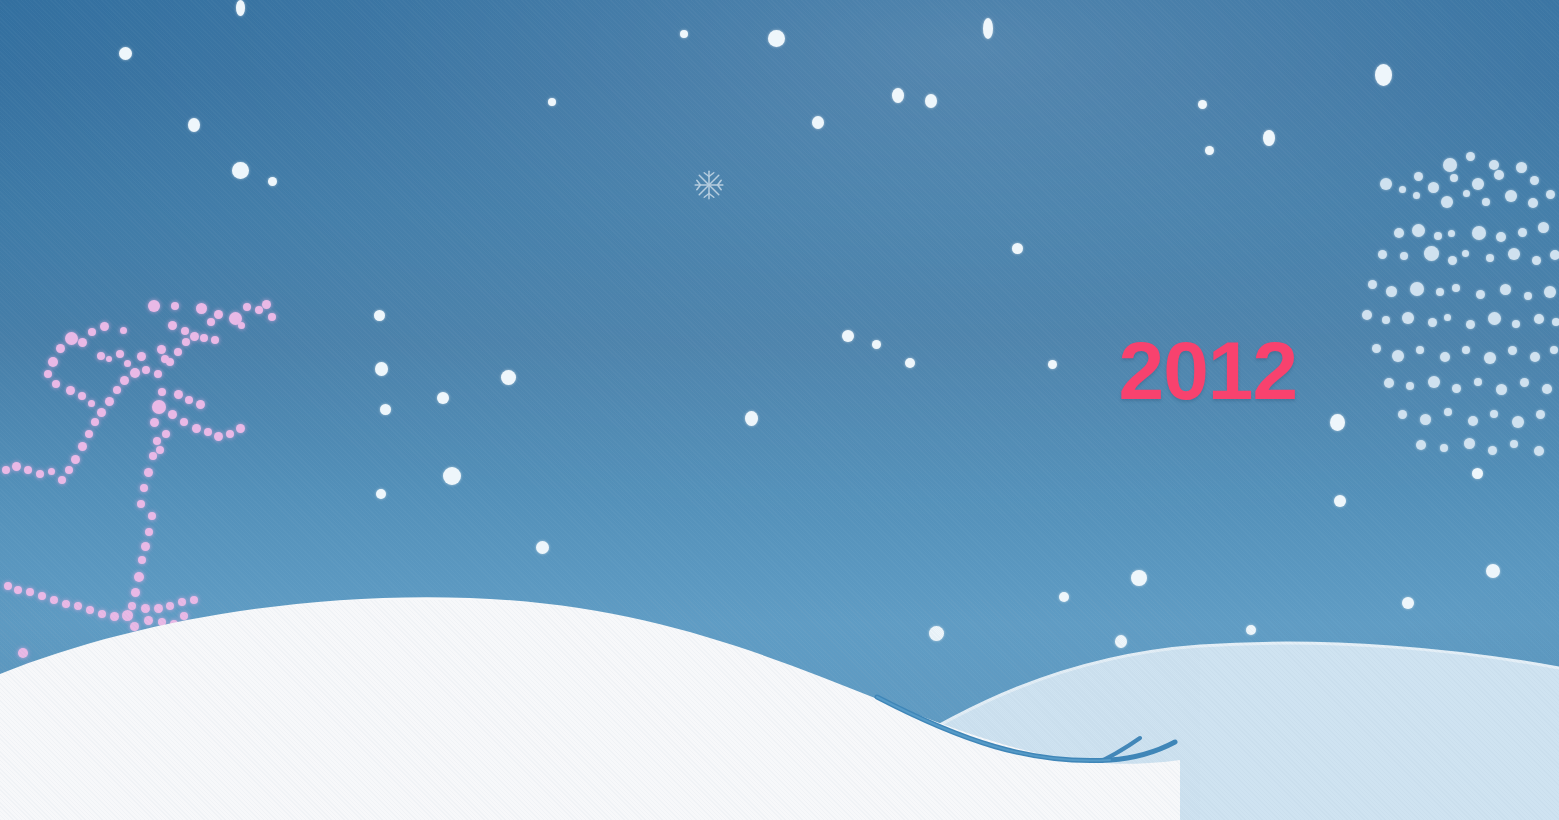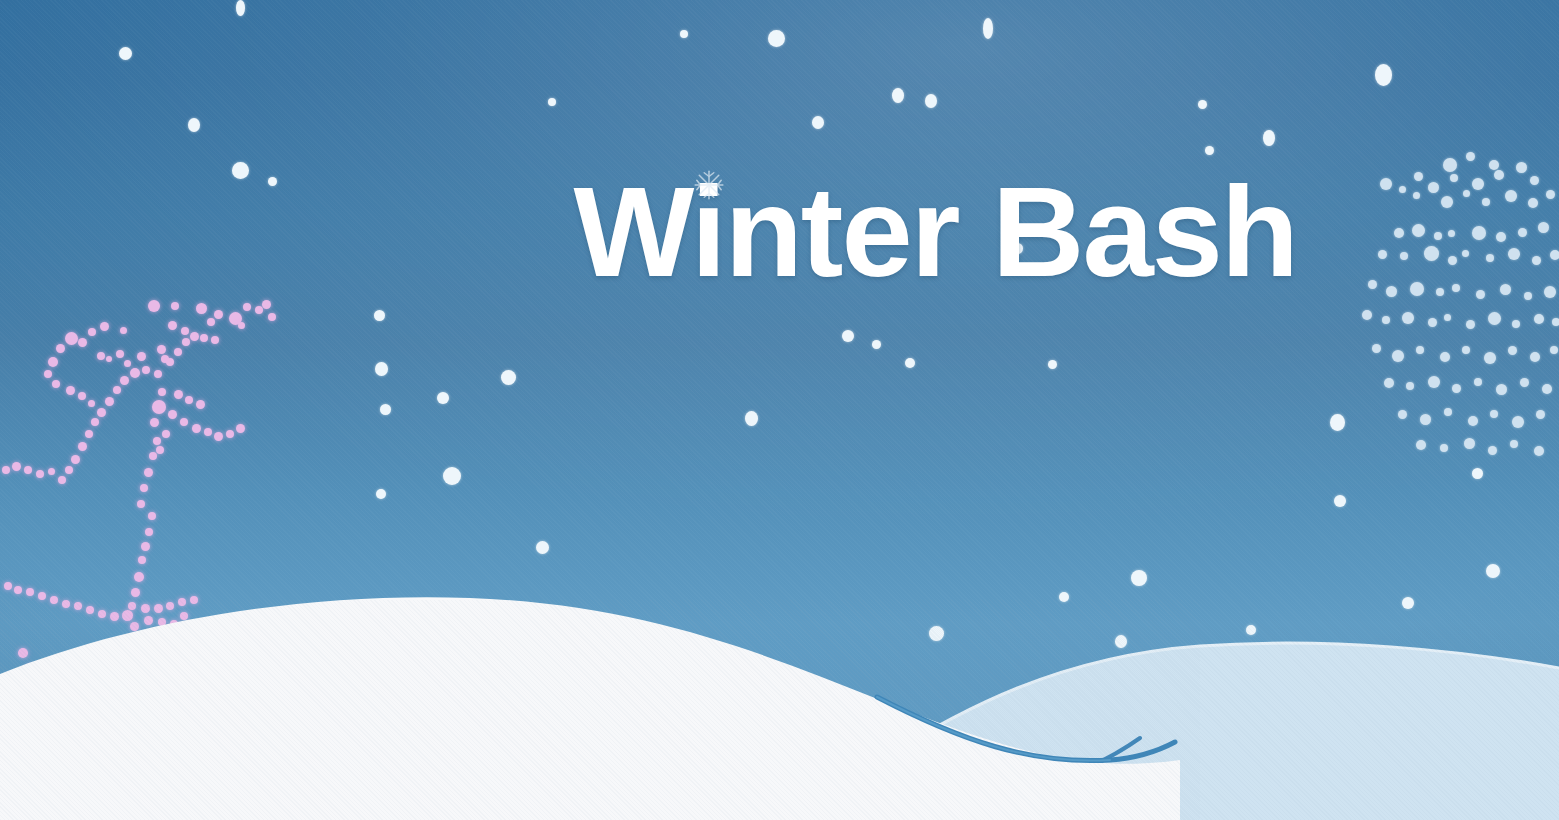--- a/index.html
+++ b/index.html
@@ -385,34 +385,34 @@
   <div class="hill-texture" style="left:0;top:600px;width:1200px;height:220px;z-index:8;"></div>
 
   <div class="hill" style="top:560px;height:260px;z-index:9;">
     <svg width="1559" height="260" viewBox="0 0 1559 260" xmlns="http://www.w3.org/2000/svg">
       <path d="M877,137 C960,180 1030,205 1110,200 C1140,198 1160,190 1175,182" fill="none" stroke="#3f86b8" stroke-width="5" stroke-linecap="round"></path>
       <path d="M877,137 C960,180 1030,205 1110,200" fill="none" stroke="#5fa3cd" stroke-width="2" stroke-linecap="round" opacity=".7"></path>
     </svg>
   </div>
 
   <div class="title-wrap">
-    <div class="wb-title" style="color: rgb(255, 255, 255);">Winter Bash</div>
 
     <svg class="snowflake-glyph" viewBox="0 0 32 32">
       <g stroke="#dfeaf3" stroke-width="1.4" stroke-linecap="round" fill="none">
         <line x1="16" y1="3" x2="16" y2="29"></line>
         <line x1="3" y1="16" x2="29" y2="16"></line>
         <line x1="6.8" y1="6.8" x2="25.2" y2="25.2"></line>
         <line x1="25.2" y1="6.8" x2="6.8" y2="25.2"></line>
         <line x1="16" y1="8" x2="11.5" y2="4.5"></line>
           <line x1="16" y1="8" x2="20.5" y2="4.5"></line>
         <line x1="16" y1="24" x2="11.5" y2="27.5"></line>
           <line x1="16" y1="24" x2="20.5" y2="27.5"></line>
         <line x1="8" y1="16" x2="4.5" y2="11.5"></line>
           <line x1="8" y1="16" x2="4.5" y2="20.5"></line>
         <line x1="24" y1="16" x2="27.5" y2="11.5"></line>
           <line x1="24" y1="16" x2="27.5" y2="20.5"></line>
       </g>
     </svg>
 
+    <div class="wb-year" style="color: rgb(248, 66, 110);">2012</div>
   </div>
 
 </div>
 
 </body></html>

